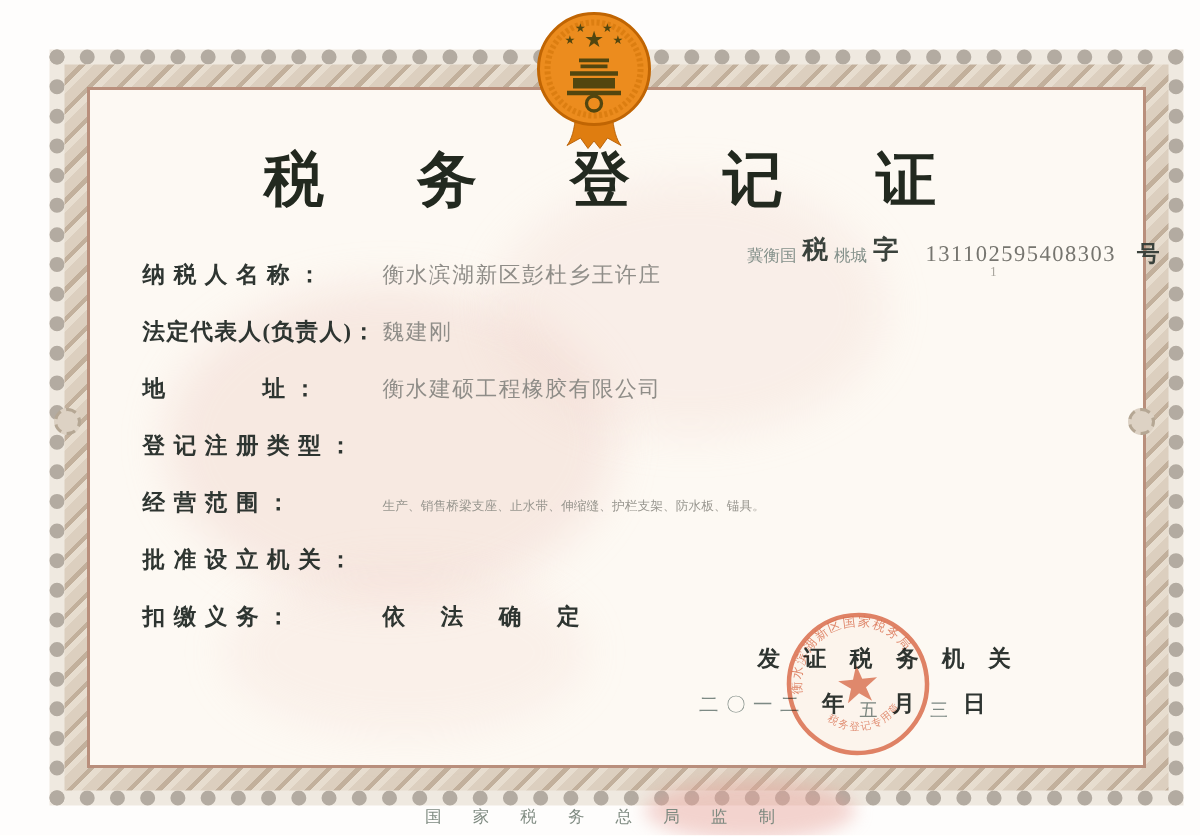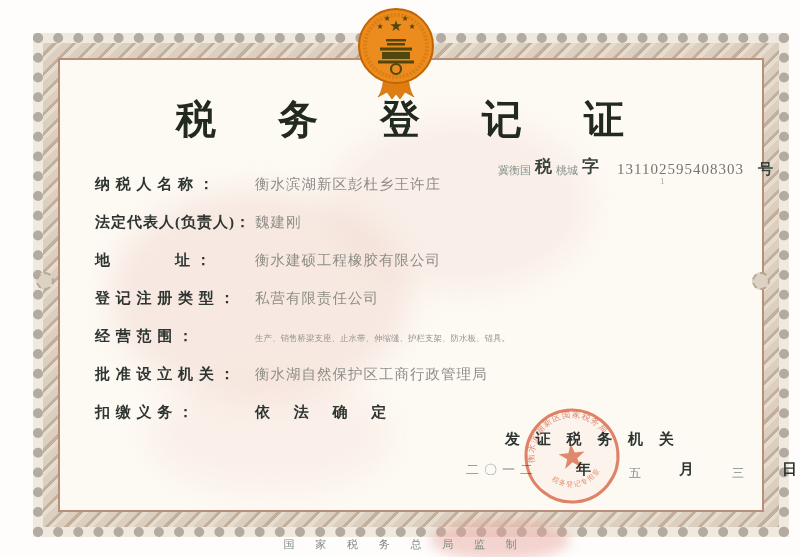--- a/index.html
+++ b/index.html
@@ -65,21 +65,21 @@
   .fvalue{font-size:14.5px;color:#8f8d88;letter-spacing:1px;}
   .fvalue.small{font-size:8.5px;color:#98968f;letter-spacing:0;font-family:Liberation Serif, serif;}
   .fvalue.emph{font-size:15px;font-weight:bold;color:#2e3531;letter-spacing:10px;}
   
   .issuer{
     position:absolute;left:505px;top:430px;width:200px;z-index:10;
     font-size:15px;font-weight:bold;color:#2e3531;letter-spacing:6px;white-space:nowrap;
   }
   .dateline{
     position:absolute;left:466px;top:460px;width:230px;z-index:10;
-    display:flex;align-items:baseline;white-space:nowrap;gap:28px;
+    display:flex;align-items:baseline;white-space:nowrap;
   }
   .dateline .dy{font-size:13px;color:#7d8a84;letter-spacing:5px;}
   .dateline .du{font-size:15px;font-weight:bold;color:#2e3531;margin:0 10px;}
   .dateline .dn{font-size:12px;color:#7d8a84;position:relative;top:3px;}
   
   .seal{position:absolute;left:522px;top:406px;width:100px;height:100px;z-index:30;
         transform:rotate(-6deg);mix-blend-mode:multiply;opacity:.9;}
   
   .footer{
     position:absolute;left:0;top:537px;width:100%;text-align:center;z-index:10;
@@ -143,29 +143,27 @@
     <div class="frow">
       <span class="flabel">法定代表人(负责人)：</span>
       <span class="fvalue">魏建刚</span>
     </div>
     <div class="frow">
       <span class="flabel">地　　　　址 ：</span>
       <span class="fvalue">衡水建硕工程橡胶有限公司</span>
     </div>
     <div class="frow">
       <span class="flabel">登 记 注 册 类 型 ：</span>
-      <span class="fvalue">私营有限责任公司</span>
     </div>
     <div class="frow">
       <span class="flabel">经 营 范 围 ：</span>
       <span class="fvalue small">生产、销售桥梁支座、止水带、伸缩缝、护栏支架、防水板、锚具。</span>
     </div>
     <div class="frow">
       <span class="flabel">批 准 设 立 机 关 ：</span>
-      <span class="fvalue">衡水湖自然保护区工商行政管理局</span>
     </div>
     <div class="frow">
       <span class="flabel">扣 缴 义 务 ：</span>
       <span class="fvalue emph">依 法 确 定</span>
     </div>
   </div>
 
   <div class="issuer">发 证 税 务 机 关</div>
   <div class="dateline">
     <span class="dy">二〇一二</span>

